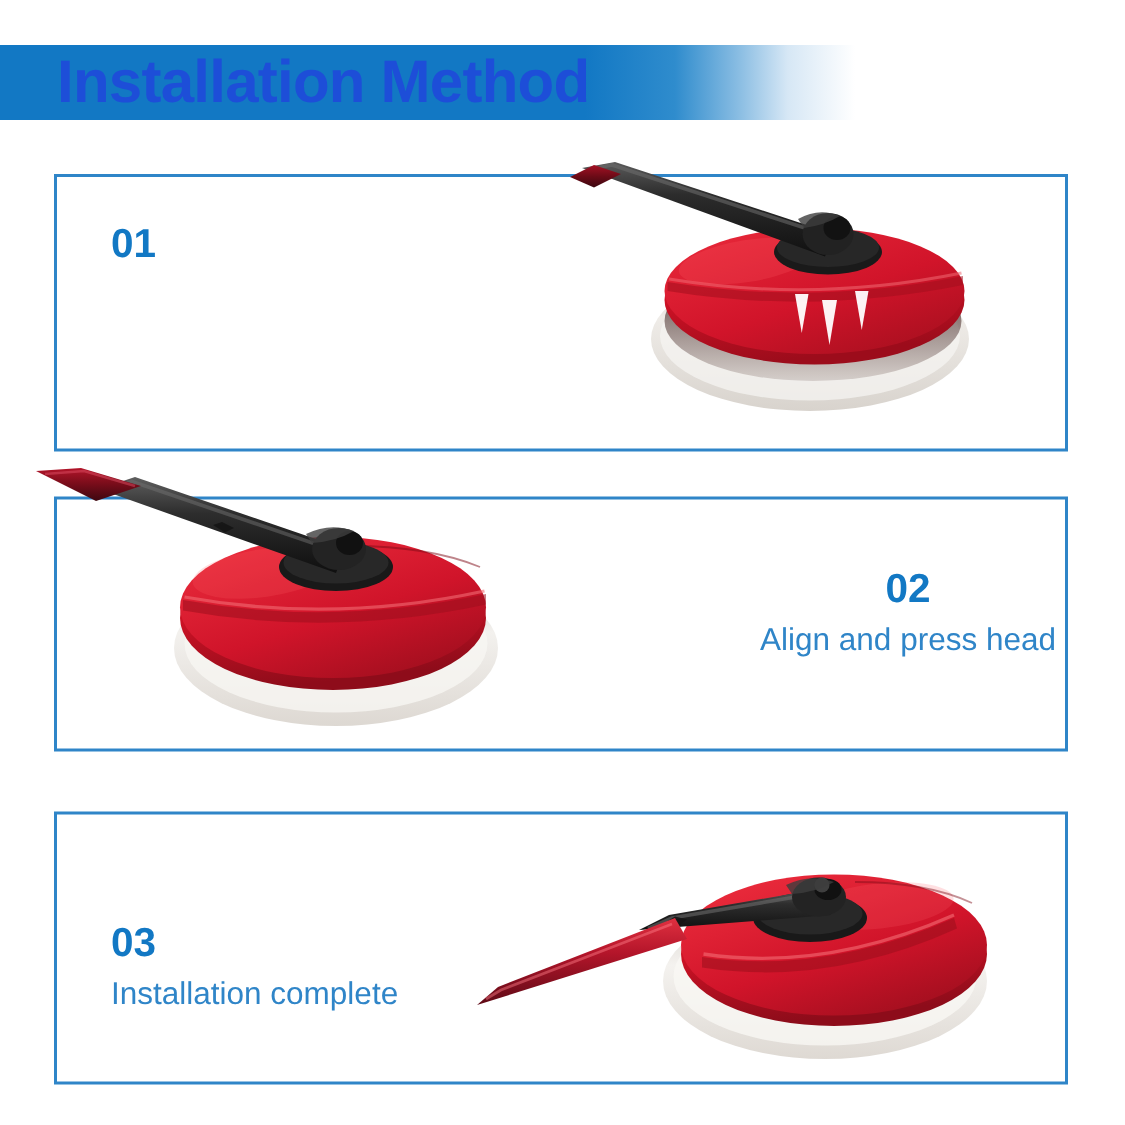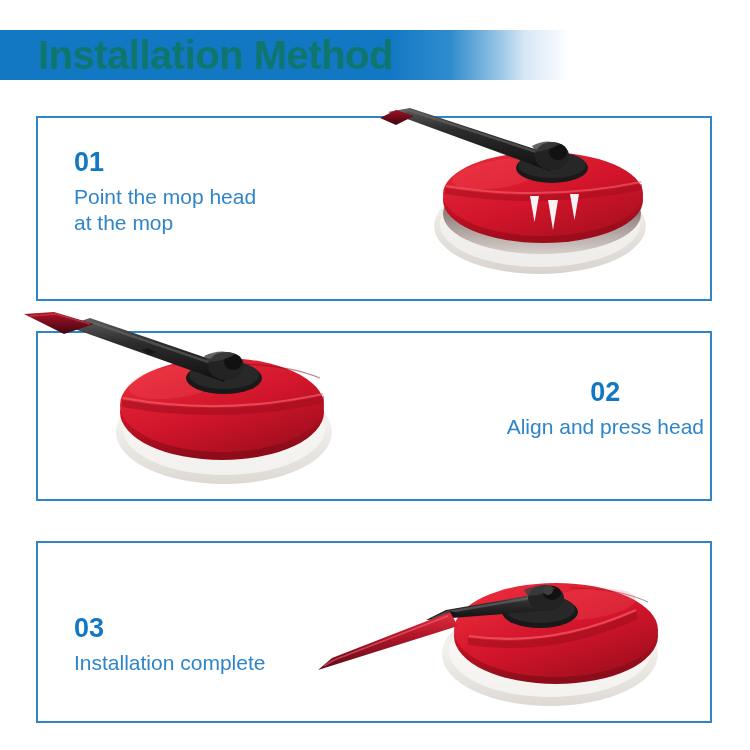--- a/index.html
+++ b/index.html
@@ -32,21 +32,21 @@
                 #ffffff 100%);
   }
   .header-title {
     position: absolute;
     left: 38px;
     top: 26px;
     height: 58px;
     line-height: 58px;
     font-size: 40px;
     font-weight: bold;
-    color: #0f766e;
+    color: #1d4ed8;
     letter-spacing: -0.5px;
     white-space: nowrap;
   }
 
   
   .card {
     position: absolute;
     left: 36px;
     width: 676px;
     border: 2px solid #2f85c8;
@@ -69,21 +69,21 @@
     line-height: 1.05;
     margin-bottom: 8px;
   }
   .step-desc {
     font-size: 21px;
     color: #2f85c8;
     line-height: 1.22;
     white-space: pre-line;
   }
 
-  #text-1 { left: 74px;  top: 148px;  text-align: left; }
+  #text-1 { left: 74px;  top: 148px;  text-align: right; }
   #text-2 { right: 46px; top: 378px;  text-align: center; }
   #text-3 { left: 74px;  top: 586px;  text-align: left; margin-top: 28px; }
 
   
   .photo {
     position: absolute;
     z-index: 4;
     pointer-events: none;
   }
   #photo-1 { left: 380px; top: 108px; width: 330px; height: 195px; }
@@ -95,22 +95,20 @@
 </head>
 <body>
 
 <div class="header-banner"></div>
 <div class="header-title">Installation Method</div>
 
 <div class="card" id="card-1"></div>
 
 <div class="step-text" id="text-1">
   <div class="step-num">01</div>
-  <div class="step-desc">Point the mop head
-at the mop</div>
 </div>
 
 <div class="photo" id="photo-1">
   <svg viewBox="0 0 330 195" xmlns="http://www.w3.org/2000/svg">
     <defs>
       <linearGradient id="p1red" x1="0" y1="0" x2="0.3" y2="1">
         <stop offset="0%" stop-color="#e0202f"></stop>
         <stop offset="45%" stop-color="#cf1226"></stop>
         <stop offset="100%" stop-color="#9c0c1b"></stop>
       </linearGradient>

